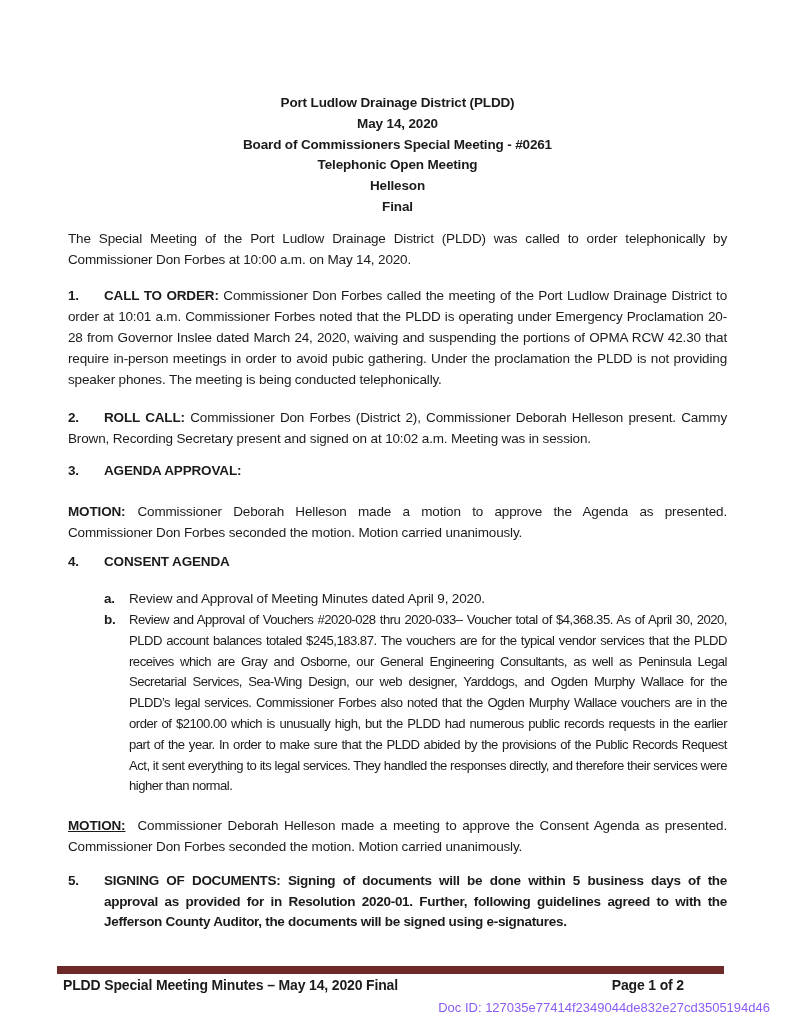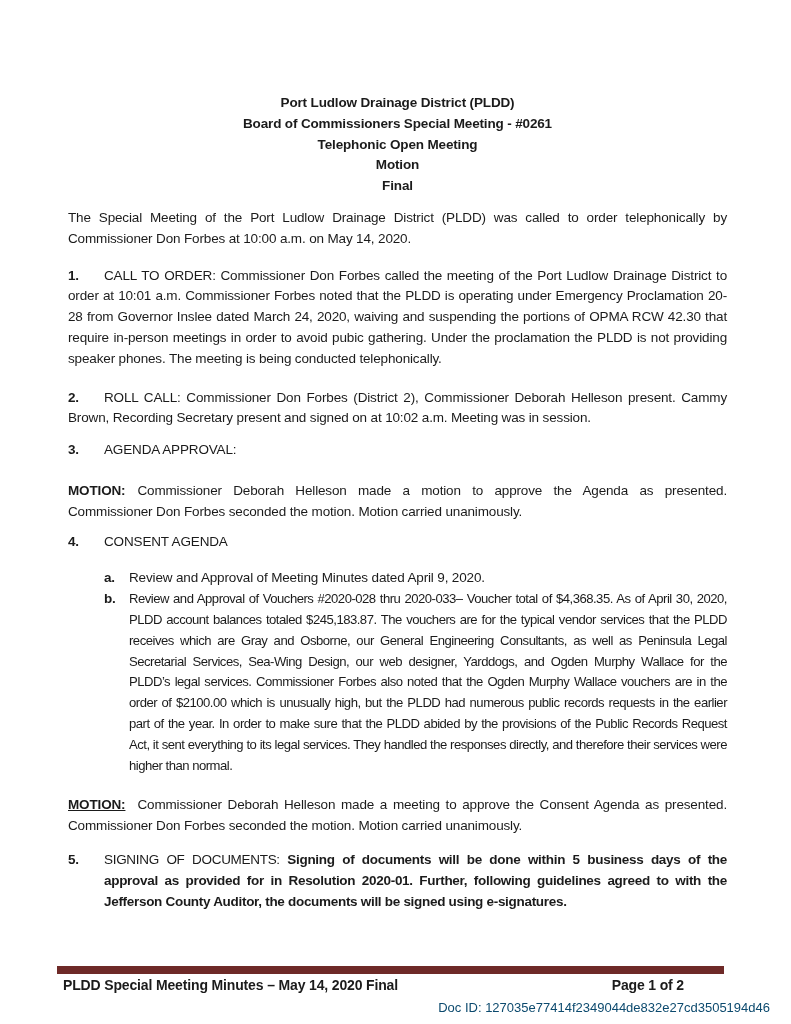--- a/index.html
+++ b/index.html
@@ -16,53 +16,54 @@
   p { margin:0; text-align:justify; }
   .intro   { margin-top:11px; }
   .sec1    { margin-top:16px; }
   .record  { margin-top:7px;  }
   .sec2    { margin-top:18px; }
   .sec3    { margin-top:11px; }
   .motion1 { margin-top:20px; }
   .sec4    { margin-top:9px;  }
   .motion2 { margin-top:19px; }
   .num { display:inline-block; width:36px; font-weight:bold; }
-  .sec-title { font-weight:normal; }
+  .sec-title { font-weight:bold; }
   .motion-label { font-weight:bold; margin-right:12px; }
   .motion-label.underlined { text-decoration:underline; }
   .sub { display:flex; margin-left:36px; }
   .sub.item-a { margin-top:16px; }
   .sub .letter { width:25px; flex:none; font-weight:bold; }
   .sub .text { flex:1; text-align:justify; }
   .item-b-text { font-size:13.1px; letter-spacing:-0.5px; }
   .hang { display:flex; margin-top:13px; }
   .hang .hnum { width:36px; flex:none; font-weight:bold; }
   .hang .hbody { flex:1; text-align:justify; font-weight:bold; letter-spacing:-0.3px; }
   .footer-bar { position:absolute; left:57px; top:966px; width:667px; height:8px; background:#6e2a28; }
   .footer-row {
     position:absolute; left:63px; top:977px; width:621px;
     display:flex; justify-content:space-between;
     font-size:14px; font-weight:bold; letter-spacing:-0.15px;
   }
   .doc-id {
     position:absolute; top:1000px; right:21px;
-    font-size:13px; letter-spacing:0; color:#0c4a6e;
+    font-size:13px; letter-spacing:0; color:#8b5cf6;
   }
 </style>
 </head>
 <body>
 
 <div class="page">
   <div class="content">
 
     <div class="doc-header">
       <div>Port Ludlow Drainage District (PLDD)</div>
+      <div>May 14, 2020</div>
       <div>Board of Commissioners Special Meeting - #0261</div>
       <div>Telephonic Open Meeting</div>
-      <div>Motion</div>
+      <div>Helleson</div>
       <div>Final</div>
     </div>
 
     <p class="intro"><span>The Special Meeting of the Port Ludlow Drainage District (PLDD) was called to order telephonically by Commissioner Don Forbes at 10:00 a.m. on May 14, 2020.</span></p>
 
     <p class="sec1"><span class="num">1.</span><span class="sec-title">CALL TO ORDER:</span> <span>Commissioner Don Forbes called the meeting of the Port Ludlow Drainage District to order at 10:01 a.m. Commissioner Forbes noted that the PLDD is operating under Emergency Proclamation 20-28 from Governor Inslee dated March 24, 2020, waiving and suspending the portions of OPMA RCW 42.30 that require in-person meetings in order to avoid pubic gathering. Under the proclamation the PLDD is not providing speaker phones. The meeting is being conducted telephonically.</span></p>
 
 
     <p class="sec2"><span class="num">2.</span><span class="sec-title">ROLL CALL:</span> <span>Commissioner Don Forbes (District 2), Commissioner Deborah Helleson present. Cammy Brown, Recording Secretary present and signed on at 10:02 a.m.  Meeting was in session.</span></p>
 

